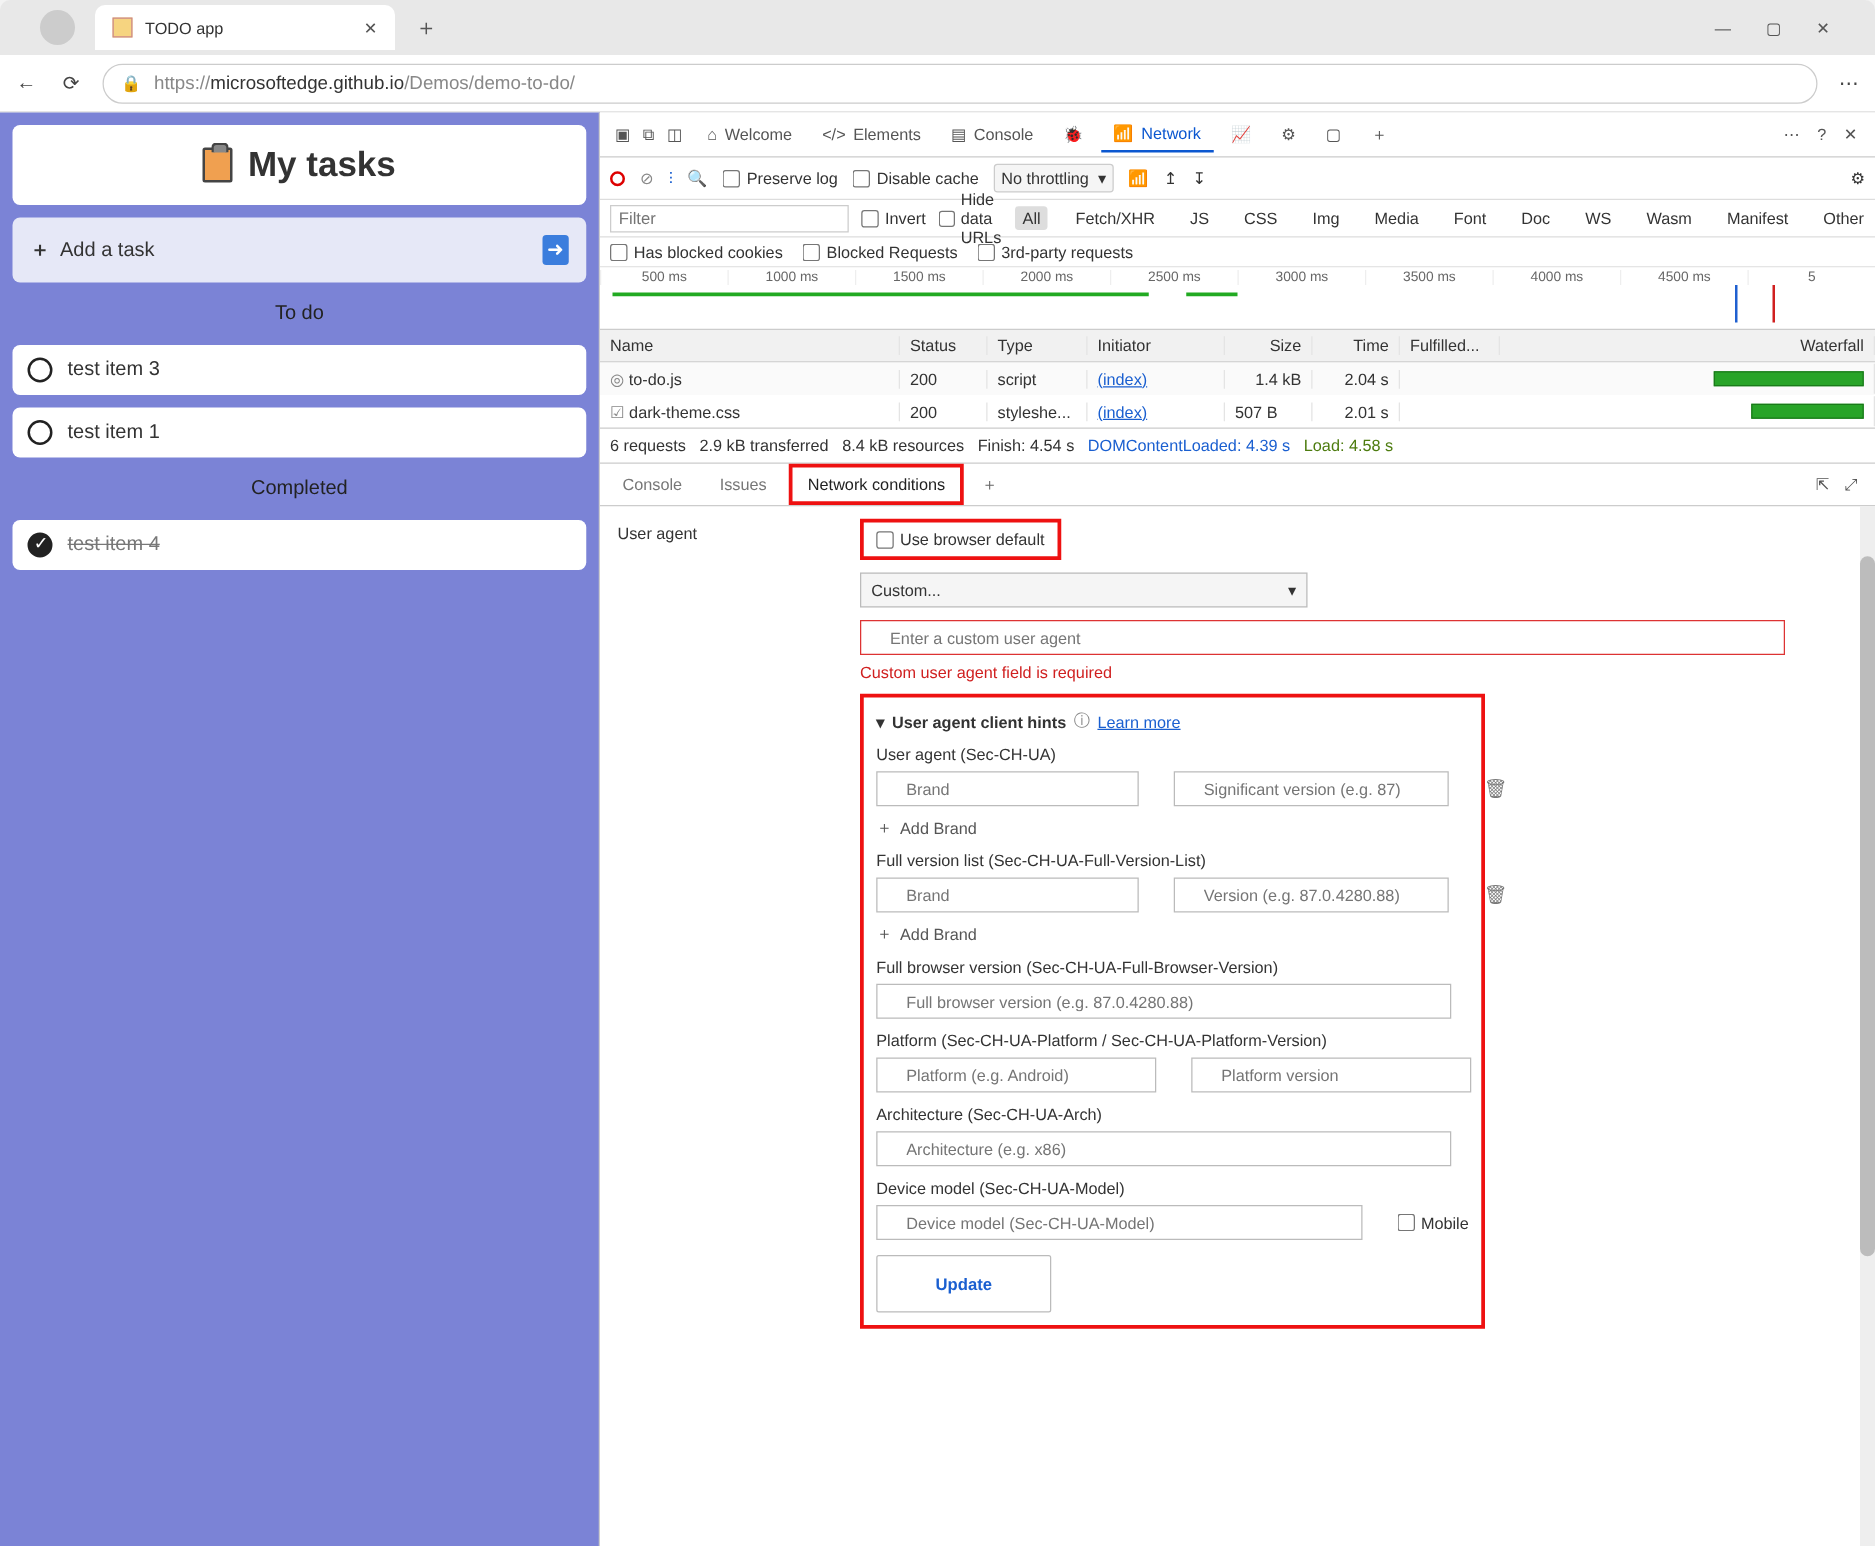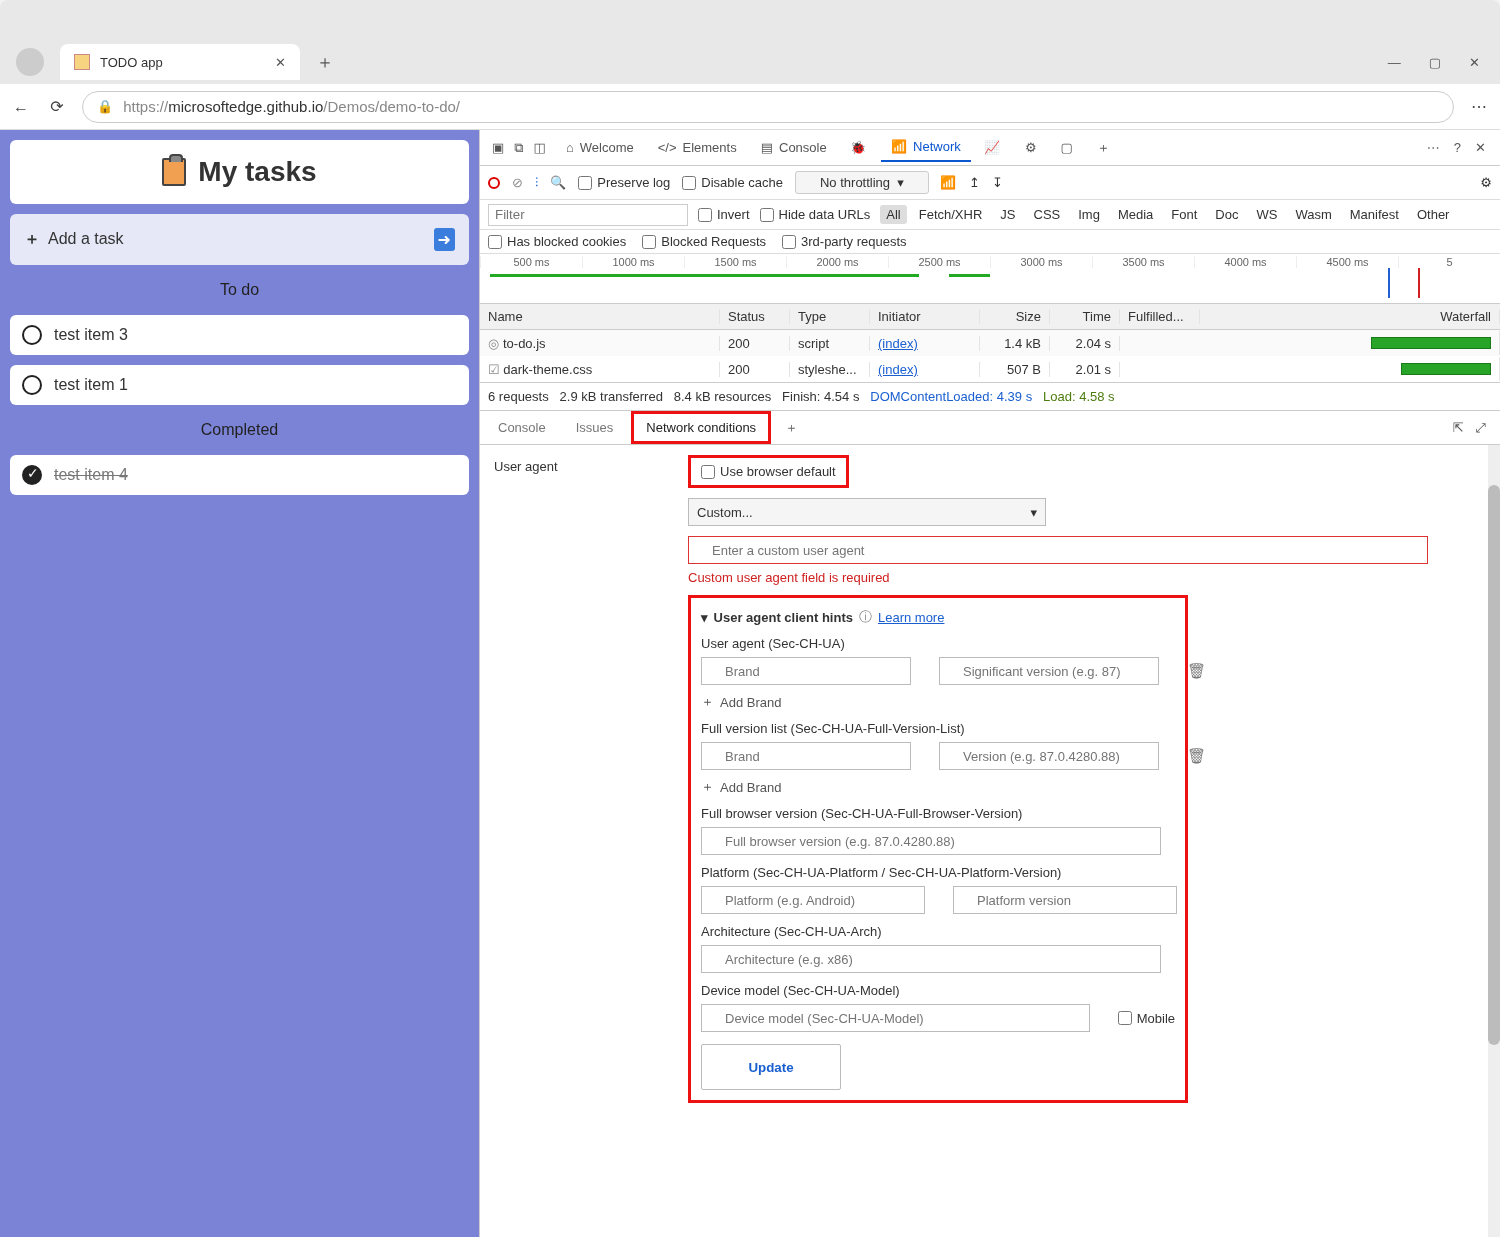--- a/index.html
+++ b/index.html
@@ -1,18 +1,18 @@
 <!DOCTYPE html>
 <html><head>
 <meta charset="utf-8">
 <style>
   * { box-sizing: border-box; margin: 0; padding: 0; }
   body { font-family: "Segoe UI", Arial, sans-serif; font-size: 13px; color: #333; background: #f3f3f3; width: 1500px; height: 1237px; overflow: hidden; }
   .browser { display: flex; flex-direction: column; height: 100%; background: #e8e8e8; border-radius: 8px; }
-  .titlebar { display: flex; align-items: center; height: 44px; padding: 0 8px; gap: 8px; margin-top: 40px; }
+  .titlebar { display: flex; align-items: center; height: 44px; padding: 0 24px; gap: 8px; }
   .avatar { width: 28px; height: 28px; border-radius: 50%; background: #ccc; margin: 0 8px; }
   .tab { display: flex; align-items: center; background: #fff; border-radius: 8px 8px 0 0; height: 36px; padding: 0 14px; gap: 10px; width: 240px; }
   .tab .favicon { width: 16px; height: 16px; background: #f6d480; border: 1px solid #c88; }
   .tab .close { color: #555; }
   .win-controls { margin-left: auto; display: flex; gap: 28px; color: #555; padding-right: 12px; }
   .addrbar { display: flex; align-items: center; height: 46px; background: #fff; padding: 0 10px; gap: 14px; border-bottom: 1px solid #ddd; }
   .nav-icon { width: 22px; text-align: center; font-size: 16px; color: #444; }
   .url-field { flex: 1; height: 32px; border: 1px solid #ccc; border-radius: 16px; display: flex; align-items: center; padding: 0 14px; gap: 10px; background: #fff; }
   .url-field .lock { color: #666; }
   .url-text { color: #333; font-size: 15px; }
@@ -34,24 +34,24 @@
   .devtools { flex:1; background:#fff; display:flex; flex-direction:column; min-width:0; }
   .dt-tabs { display:flex; align-items:center; height:36px; border-bottom:1px solid #ccc; padding:0 6px; gap:4px; }
   .dt-tab { padding:6px 10px; color:#555; display:flex; align-items:center; gap:6px; font-size:13px; }
   .dt-tab.active { color:#0b57d0; border-bottom: 2px solid #0b57d0; }
   .dt-tab-icons { display:flex; gap:10px; padding:0 6px; color:#555; }
   .dt-right { margin-left:auto; display:flex; gap:14px; color:#555; padding:0 8px; }
   .net-toolbar { display:flex; align-items:center; height:34px; border-bottom:1px solid #ddd; padding:0 8px; gap:12px; font-size:13px; }
   .rec-dot { width:12px; height:12px; border:2px solid #d00; border-radius:50%; }
   .cb { display:flex; align-items:center; gap:5px; }
   .cb input { width:14px; height:14px; }
-  .throttling { border:1px solid #ccc; padding:3px 24px; border-radius:3px; background:#f5f5f5; }
+  .throttling { border:1px solid #ccc; padding:3px 5px; border-radius:3px; background:#f5f5f5; }
   .filterbar { display:flex; align-items:center; height:30px; border-bottom:1px solid #ddd; padding:0 8px; gap:10px; font-size:13px; }
   .filter-input { width:200px; height:22px; border:1px solid #ccc; padding:0 6px; color:#888; }
-  .type-chips { display:flex; gap:6px; font-size:13px; }
+  .type-chips { display:flex; gap:16px; font-size:13px; }
   .chip { padding:2px 6px; }
   .chip.sel { background:#ddd; border-radius:3px; }
   .filterbar2 { display:flex; gap:16px; padding:4px 8px; border-bottom:1px solid #ddd; }
   .timeline { height:50px; border-bottom:1px solid #ccc; position:relative; background:#fff; font-size:11px; color:#666; padding-top:2px; }
   .timeline .ticks { display:flex; }
   .timeline .tick { flex:1; text-align:center; border-left:1px solid #eee; }
   .timeline .bar-green { position:absolute; top:20px; left:1%; height:3px; background:#2a2; }
   .net-table { border-bottom:1px solid #ccc; }
   .net-head, .net-row { display:grid; grid-template-columns: 240px 70px 80px 110px 70px 70px 80px 1fr; align-items:center; height:26px; font-size:13px; }
   .net-head { background:#f1f1f1; border-bottom:1px solid #ccc; }
@@ -292,21 +292,21 @@
           <div></div>
           <div style="padding:6px 8px;display:flex;justify-content:flex-end;">
               <div class="wf-bar" style="width:120px"></div>
             </div>
         </div>
         <div class="net-row">
           <div><span style="color:#888">☑ </span><span>dark-theme.css</span></div>
           <div>200</div>
           <div>styleshe...</div>
           <div><span class="link">(index)</span></div>
-          <div style="text-align:right">507 B</div>
+          <div style="text-align:left">507 B</div>
           <div style="text-align:right">2.01 s</div>
           <div></div>
           <div style="padding:6px 8px;display:flex;justify-content:flex-end;">
               <div class="wf-bar" style="width:90px"></div>
             </div>
         </div>
       </div>
       <div class="summary">
         <span>6 requests</span>&nbsp;&nbsp;
         <span>2.9 kB transferred</span>&nbsp;&nbsp;

